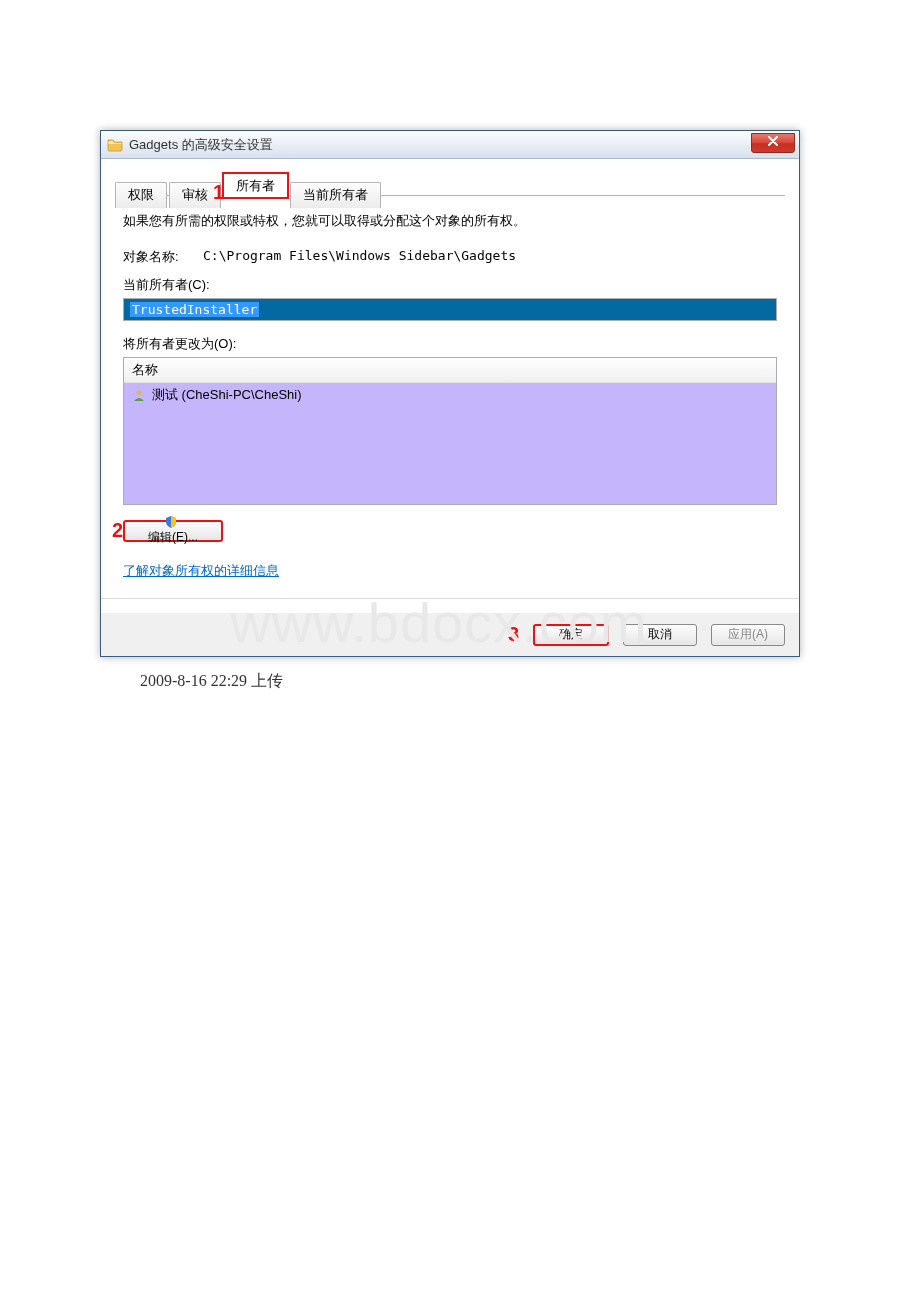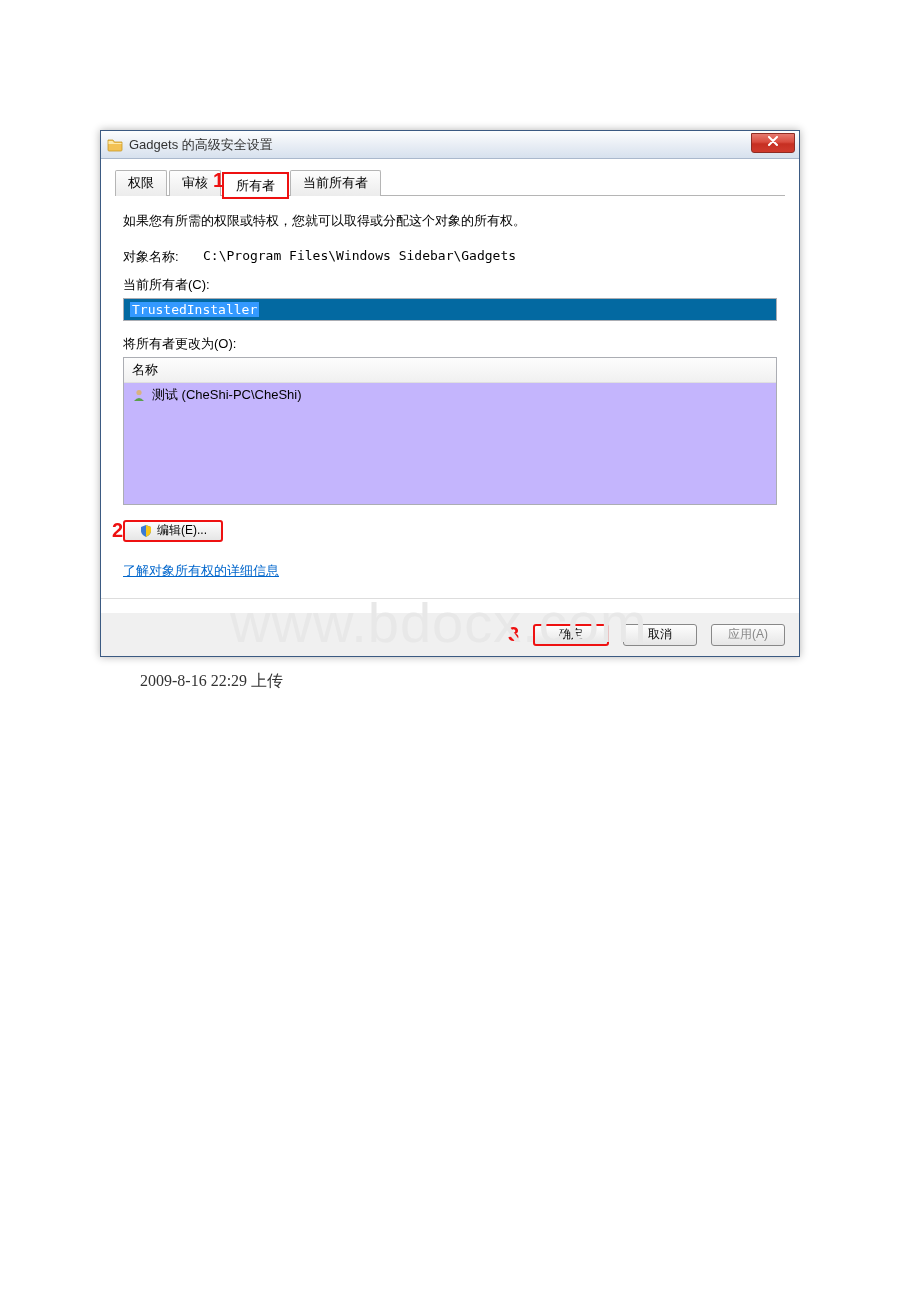--- a/index.html
+++ b/index.html
@@ -65,21 +65,21 @@
     margin-bottom: 10px;
   }
   .tab {
     padding: 3px 12px;
     border: 1px solid #b5b5b5;
     border-bottom: none;
     background: linear-gradient(#fdfdfd, #ececec);
     margin-right: 2px;
     font-size: 13px;
     position: relative;
-    top: 1px;
+    top: 13px;
     border-radius: 2px 2px 0 0;
   }
   .tab.active {
     background: #fff;
     border-bottom: 1px solid #fff;
     top: 4px;
   }
   .tab-highlight-1 {
     position: absolute;
     border: 2px solid #e11;
@@ -154,21 +154,21 @@
     border: 1px solid #888;
     background: linear-gradient(#fdfdfd, #e6e6e6);
     border-radius: 3px;
     padding: 2px 10px;
     font-size: 12px;
     font-family: "SimSun", "NSimSun", sans-serif;
     min-width: 74px;
     height: 22px;
   }
   .btn.disabled { color: #888; }
-  .btn.highlight { border: 2px solid #e11; padding: 1px 9px; }
+  .btn.highlight { border: 2px solid #e11; padding: 1px 9px; flex-direction: column; }
   .shield-icon { width:14px; height:14px; margin-right:4px; }
   .link {
     color: #0066cc;
     text-decoration: underline;
     margin-top: 20px;
     display: inline-block;
     font-size: 13px;
   }
   .footer-sep {
     border-top: 1px solid #ddd;

